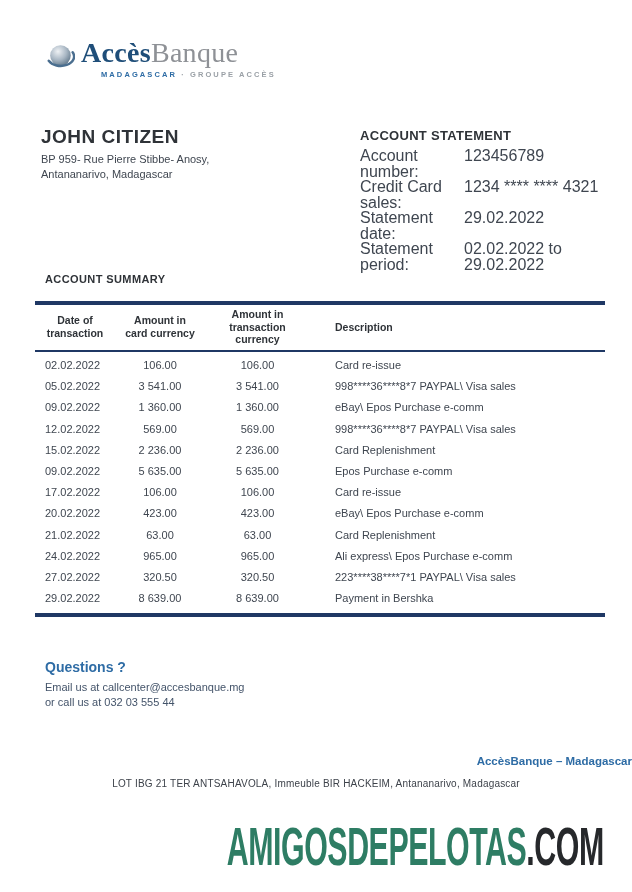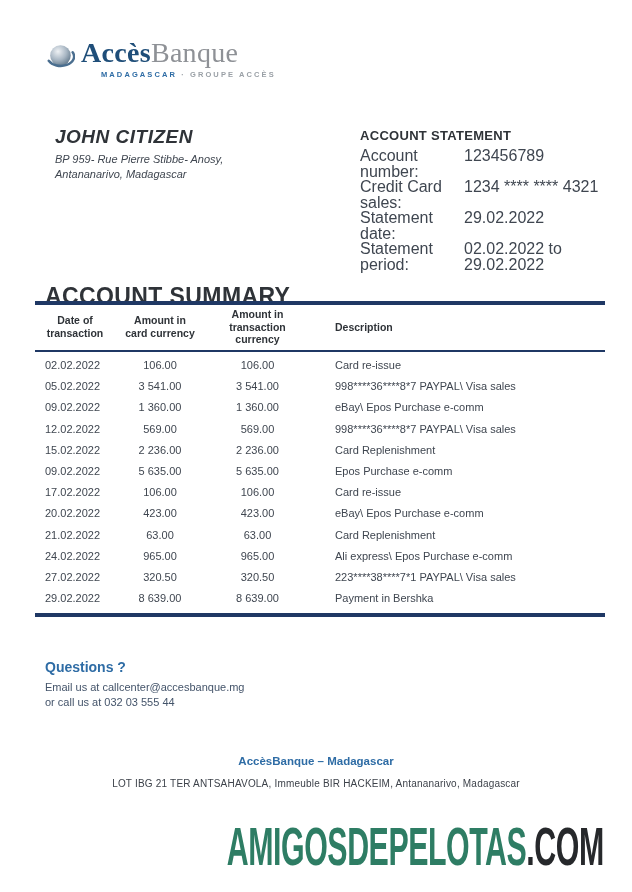--- a/index.html
+++ b/index.html
@@ -17,33 +17,33 @@
   .logo{position:absolute; left:45px; top:38px; display:flex; align-items:flex-start; gap:6px;}
   .globe{width:30px; height:30px; display:inline-block; margin-top:4px;}
   .brand{font-family:"Liberation Serif", serif; font-size:28px; line-height:30px; letter-spacing:0.3px;}
   .brand .accent{color:var(--logo-blue); font-weight:600;}
   .brand .rest{color:var(--logo-gray);}
   .tagline{font-size:7.5px; font-weight:bold; letter-spacing:2.1px; margin-top:2px; margin-left:20px;}
   .tagline .country{color:var(--blue);}
   .tagline .sep,.tagline .group{color:var(--tagline-gray);}
 
   
-  .customer{position:absolute; left:55px; top:126px;font-style:italic;}
+  .customer{position:absolute; left:41px; top:126px;}
   .customer-name{font-size:19px; font-weight:bold; color:var(--heading); letter-spacing:0.5px;}
   .customer-address{font-size:11px; line-height:15px; margin-top:4px; color:var(--text);}
 
   .statement{position:absolute; left:360px; top:128px;}
   .statement-title{font-size:13px; font-weight:bold; color:var(--heading); letter-spacing:0.3px;}
   .statement-fields{margin-top:5px; font-size:16px; line-height:15.5px;}
   .field-row{display:flex;}
   .field-label{width:104px; flex:none; color:var(--text);}
   .field-value{color:var(--text);}
 
   
-  .summary-title{position:absolute; left:45px; top:264px; font-size:23px; font-weight:bold; color:var(--heading); letter-spacing:0.4px;}
+  .summary-title{position:absolute; left:45px; top:264px; font-size:11px; font-weight:bold; color:var(--heading); letter-spacing:0.4px;}
   .txn-table{position:absolute; left:35px; top:301px; width:570px;}
   .bar-top{height:4px; background:var(--navy);}
   .bar-bottom{height:4px; background:var(--navy); margin-top:4px;}
   .thin-line{height:2px; background:var(--navy);}
   .txn-header,.txn-row{display:grid; grid-template-columns:80px 90px 105px 1fr; align-items:center;}
   .txn-header{padding:3px 0 4px 0;}
   .th{font-size:10.5px; font-weight:bold; line-height:12.5px; color:var(--heading); text-align:center; white-space:pre-line;}
   .th.desc{text-align:left; padding-left:25px;}
   .txn-body{padding-top:3px;}
   .txn-row{height:21.2px; font-size:11px; color:var(--text);}
@@ -52,21 +52,21 @@
   .cell-desc{text-align:left; padding-left:25px;}
 
   
   .questions{position:absolute; left:45px; top:659px;}
   .questions-title{font-size:14px; font-weight:bold; color:var(--blue);}
   .questions-line{font-size:11px; line-height:15px; color:#44546a;}
   .questions-line.first{margin-top:5px;}
 
   
   .footer{position:absolute; left:0; top:755px; width:632px; text-align:center;}
-  .footer-bank{font-size:11.5px; font-weight:bold; color:var(--blue);}
+  .footer-bank{font-size:11.5px; font-weight:bold; color:var(--blue);text-align:right;}
   .footer-address{font-size:10px; margin-top:11px; color:#3d424a; letter-spacing:0.2px;}
 
   
   .watermark{
     position:absolute; right:28px; bottom:14px;
     font-size:33px; font-weight:bold; letter-spacing:-0.5px; white-space:nowrap;
     transform:scale(0.92,1.62); transform-origin:right bottom;
   }
   .watermark .wm-main{color:var(--watermark-green);}
   .watermark .wm-suffix{color:var(--watermark-dark);}

